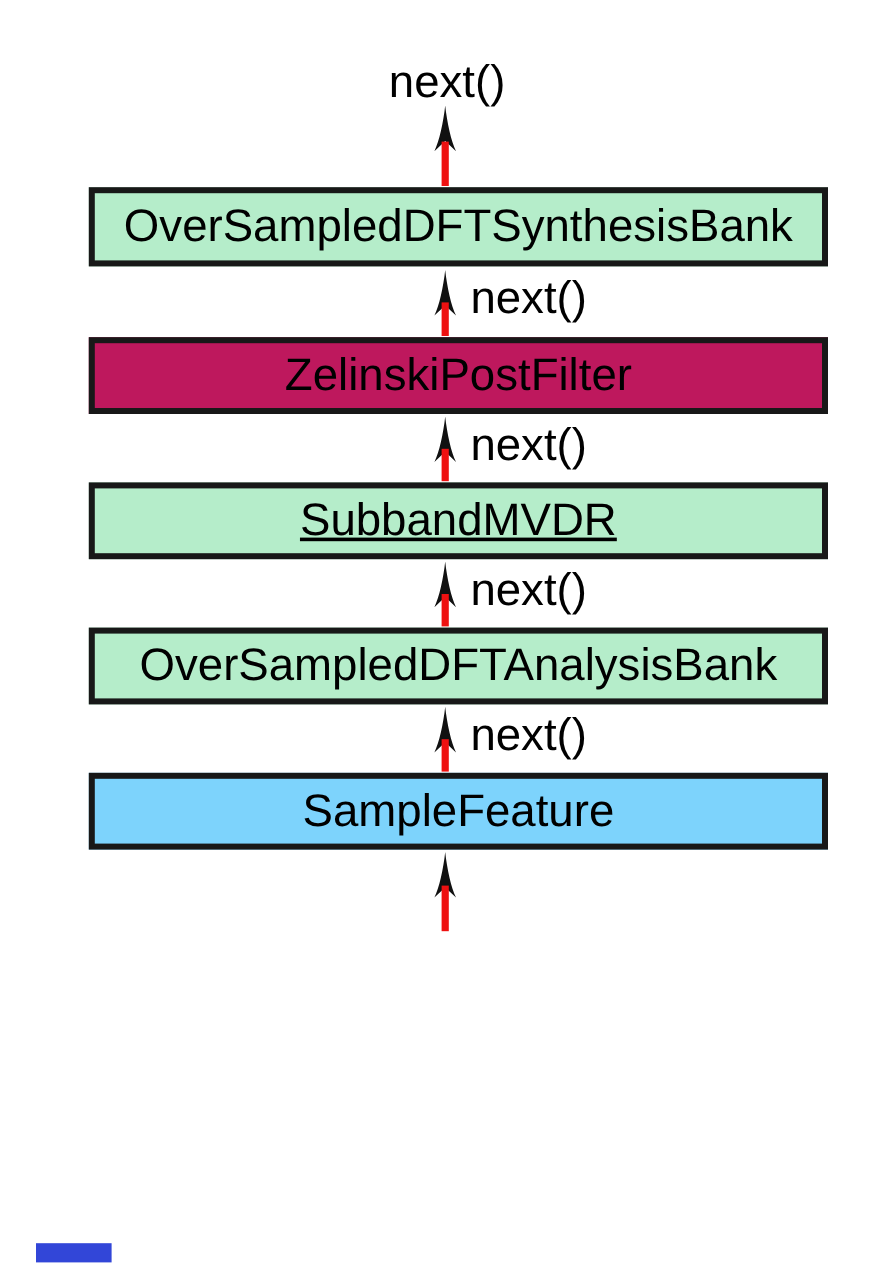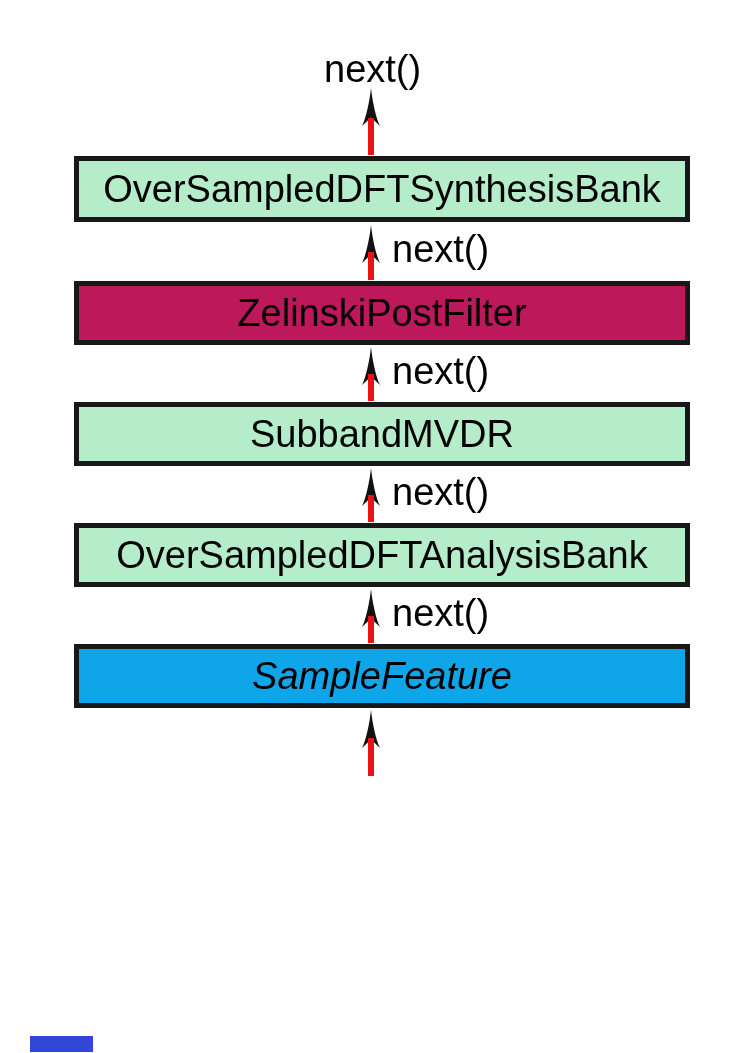--- a/index.html
+++ b/index.html
@@ -27,21 +27,21 @@
     align-items: center;
     justify-content: center;
     font-size: 38px;
     color: #000000;
     letter-spacing: 0px;
     white-space: nowrap;
     margin-left: 40px;
   }
   .box-1 { top: 156px; height: 66px; }
   .box-2 { top: 281px; }
-  .box-3 { top: 402px; }
+  .box-3 { top: 402px; text-decoration: underline; }
   .box-4 { top: 523px; }
   .box-5 { top: 644px; }
 
   .arrow-shaft {
     position: absolute;
     left: 368px;
     width: 6px;
     background: #ee1111;
   }
   .shaft-top    { top: 118px; height: 37px; }
@@ -130,21 +130,21 @@
   <div class="pipe-box box-4" style="background: rgb(181, 237, 202); border-color: rgb(24, 24, 24);">
     <span>OverSampledDFTAnalysisBank</span>
   </div>
 
   <svg class="arrow-head head-gap4" viewBox="0 0 22 40">
     <path d="M11 0 C 12.5 14 16 30 20 38 L 11 29.5 L 2 38 C 6 30 9.5 14 11 0 Z" fill="#111111"></path>
   </svg>
   <div class="arrow-shaft shaft-gap4" style="background: rgb(238, 17, 17);"></div>
   <div class="flow-label label-gap4">next()</div>
 
-  <div class="pipe-box box-5" style="background: #0ea5e9; border-color: rgb(24, 24, 24); font-style: italic;">
+  <div class="pipe-box box-5" style="background: #7dd3fc; border-color: rgb(24, 24, 24);">
     <span>SampleFeature</span>
   </div>
 
   <svg class="arrow-head head-bottom" viewBox="0 0 22 40">
     <path d="M11 0 C 12.5 14 16 30 20 38 L 11 29.5 L 2 38 C 6 30 9.5 14 11 0 Z" fill="#111111"></path>
   </svg>
   <div class="arrow-shaft shaft-bottom" style="background: rgb(238, 17, 17);"></div>
 
   <div class="blue-marker" style="background: rgb(50, 70, 216);"></div>
 

